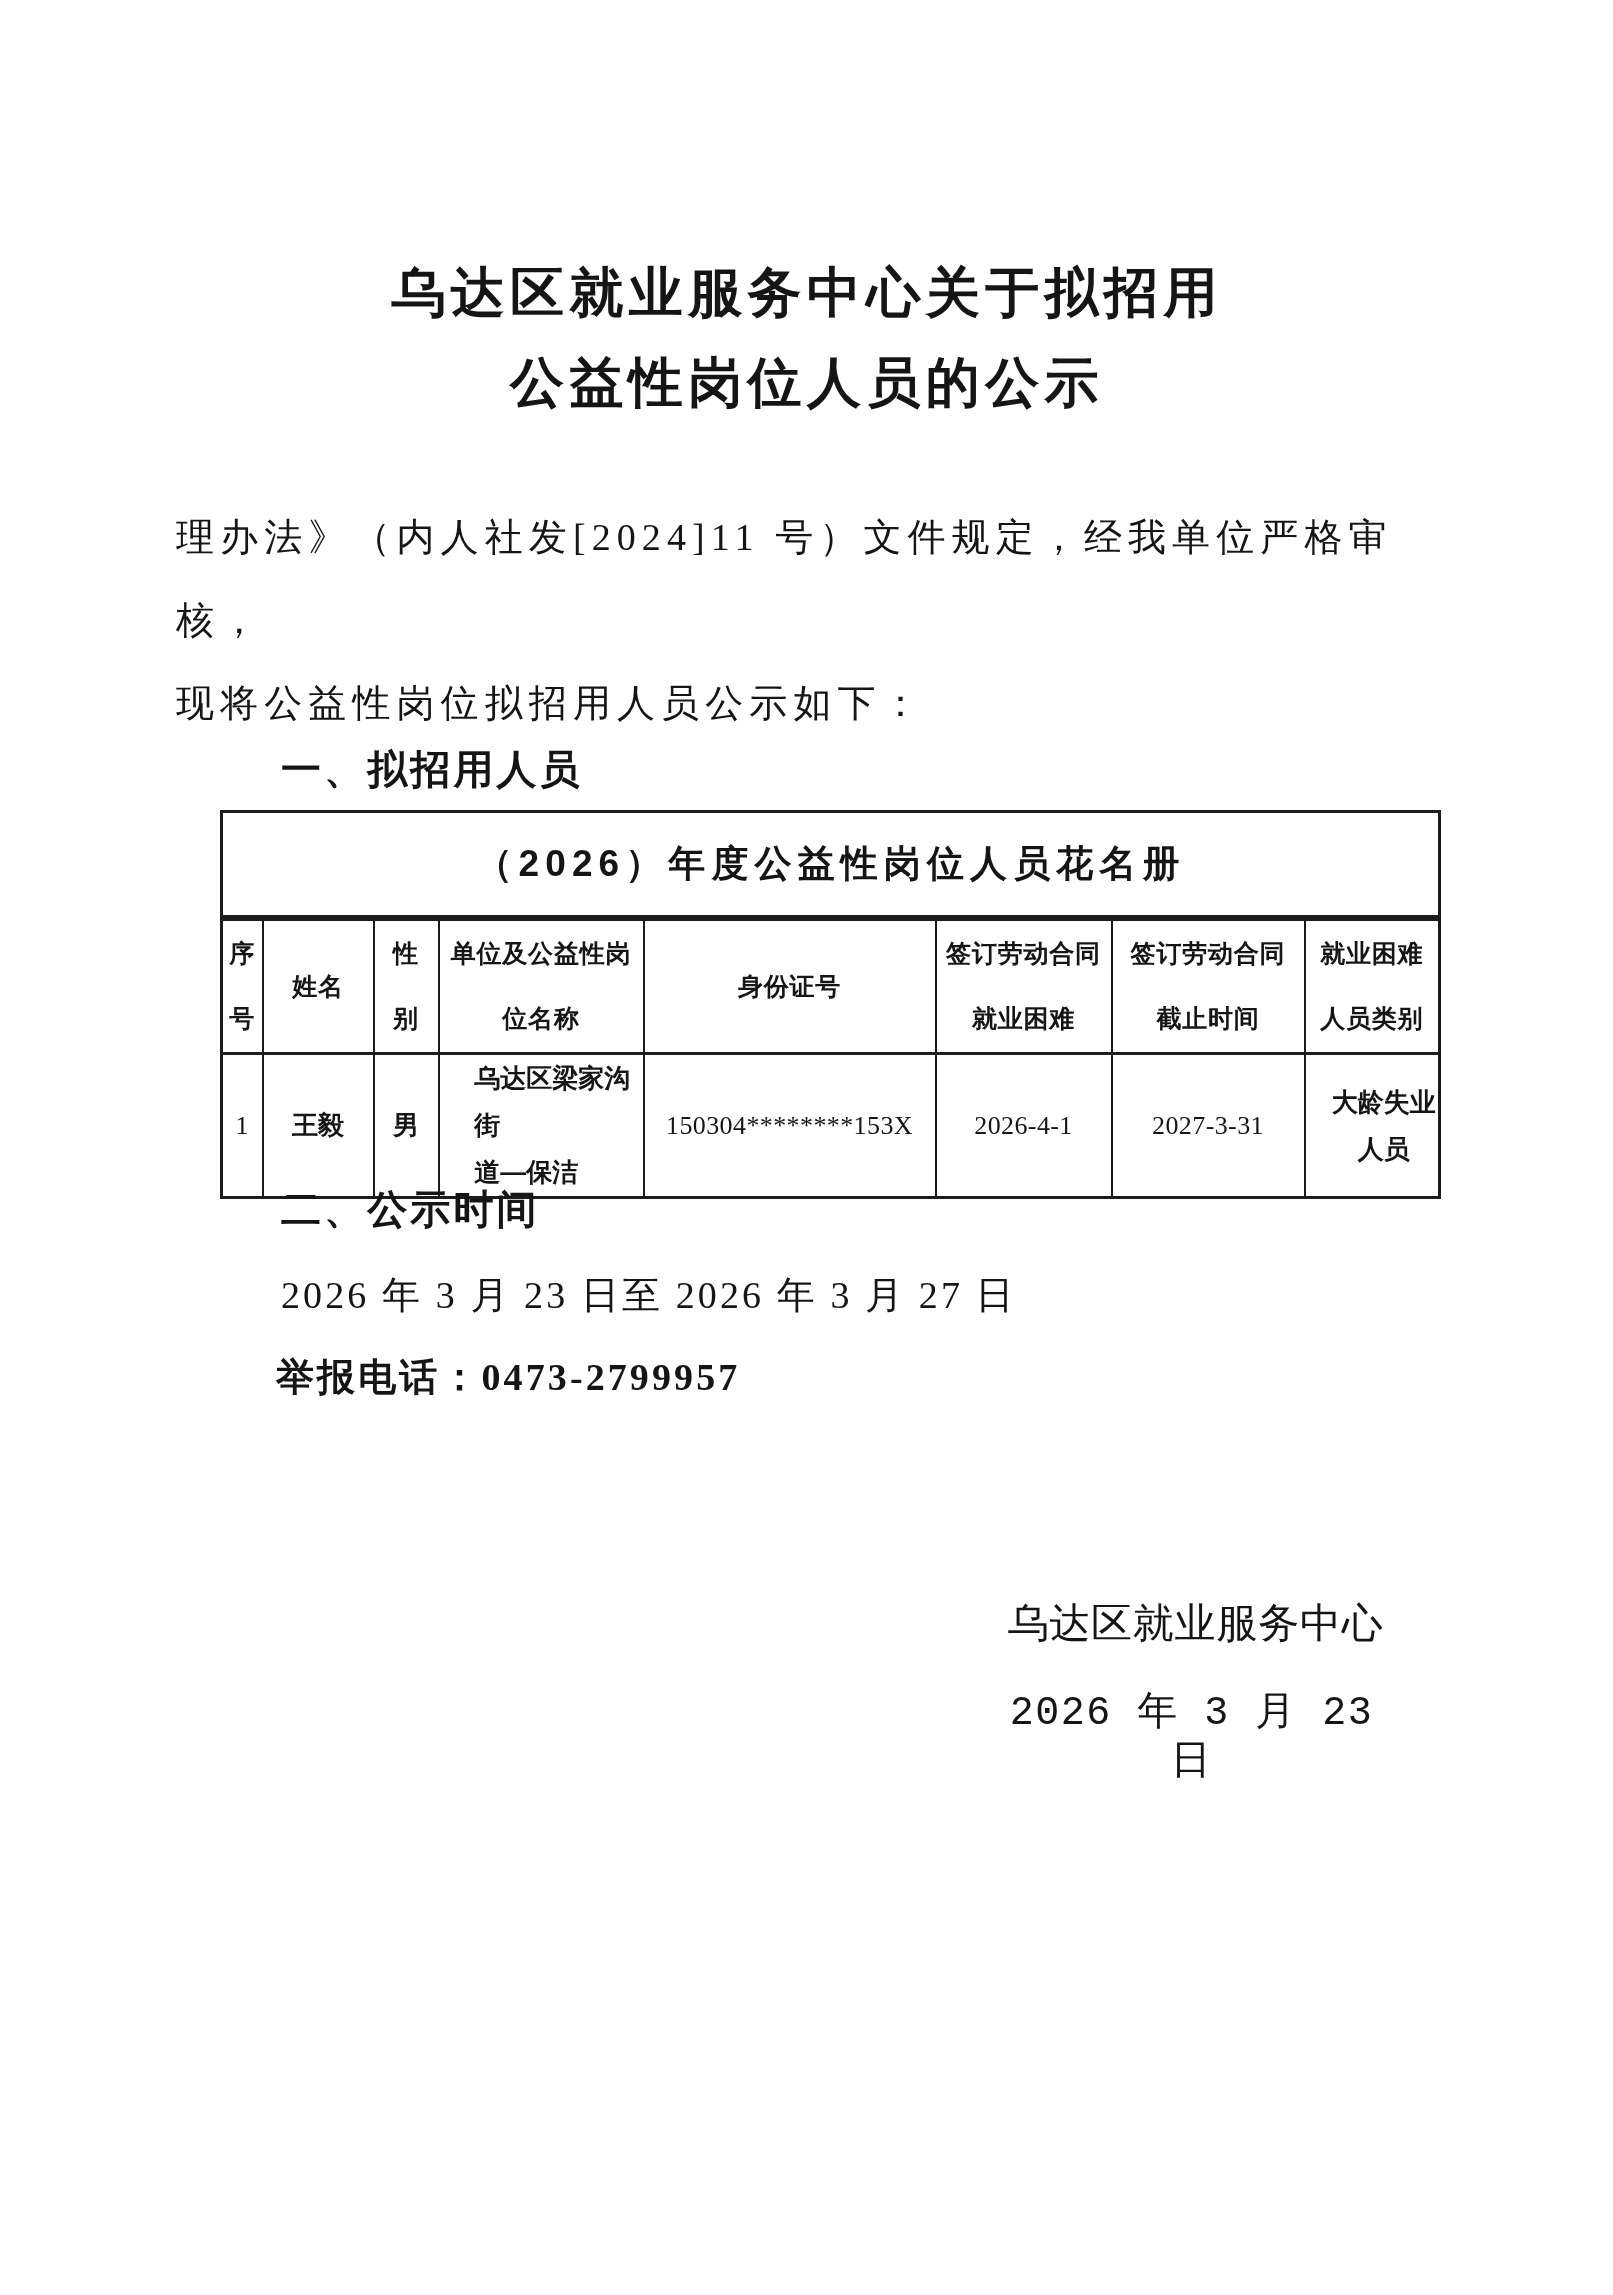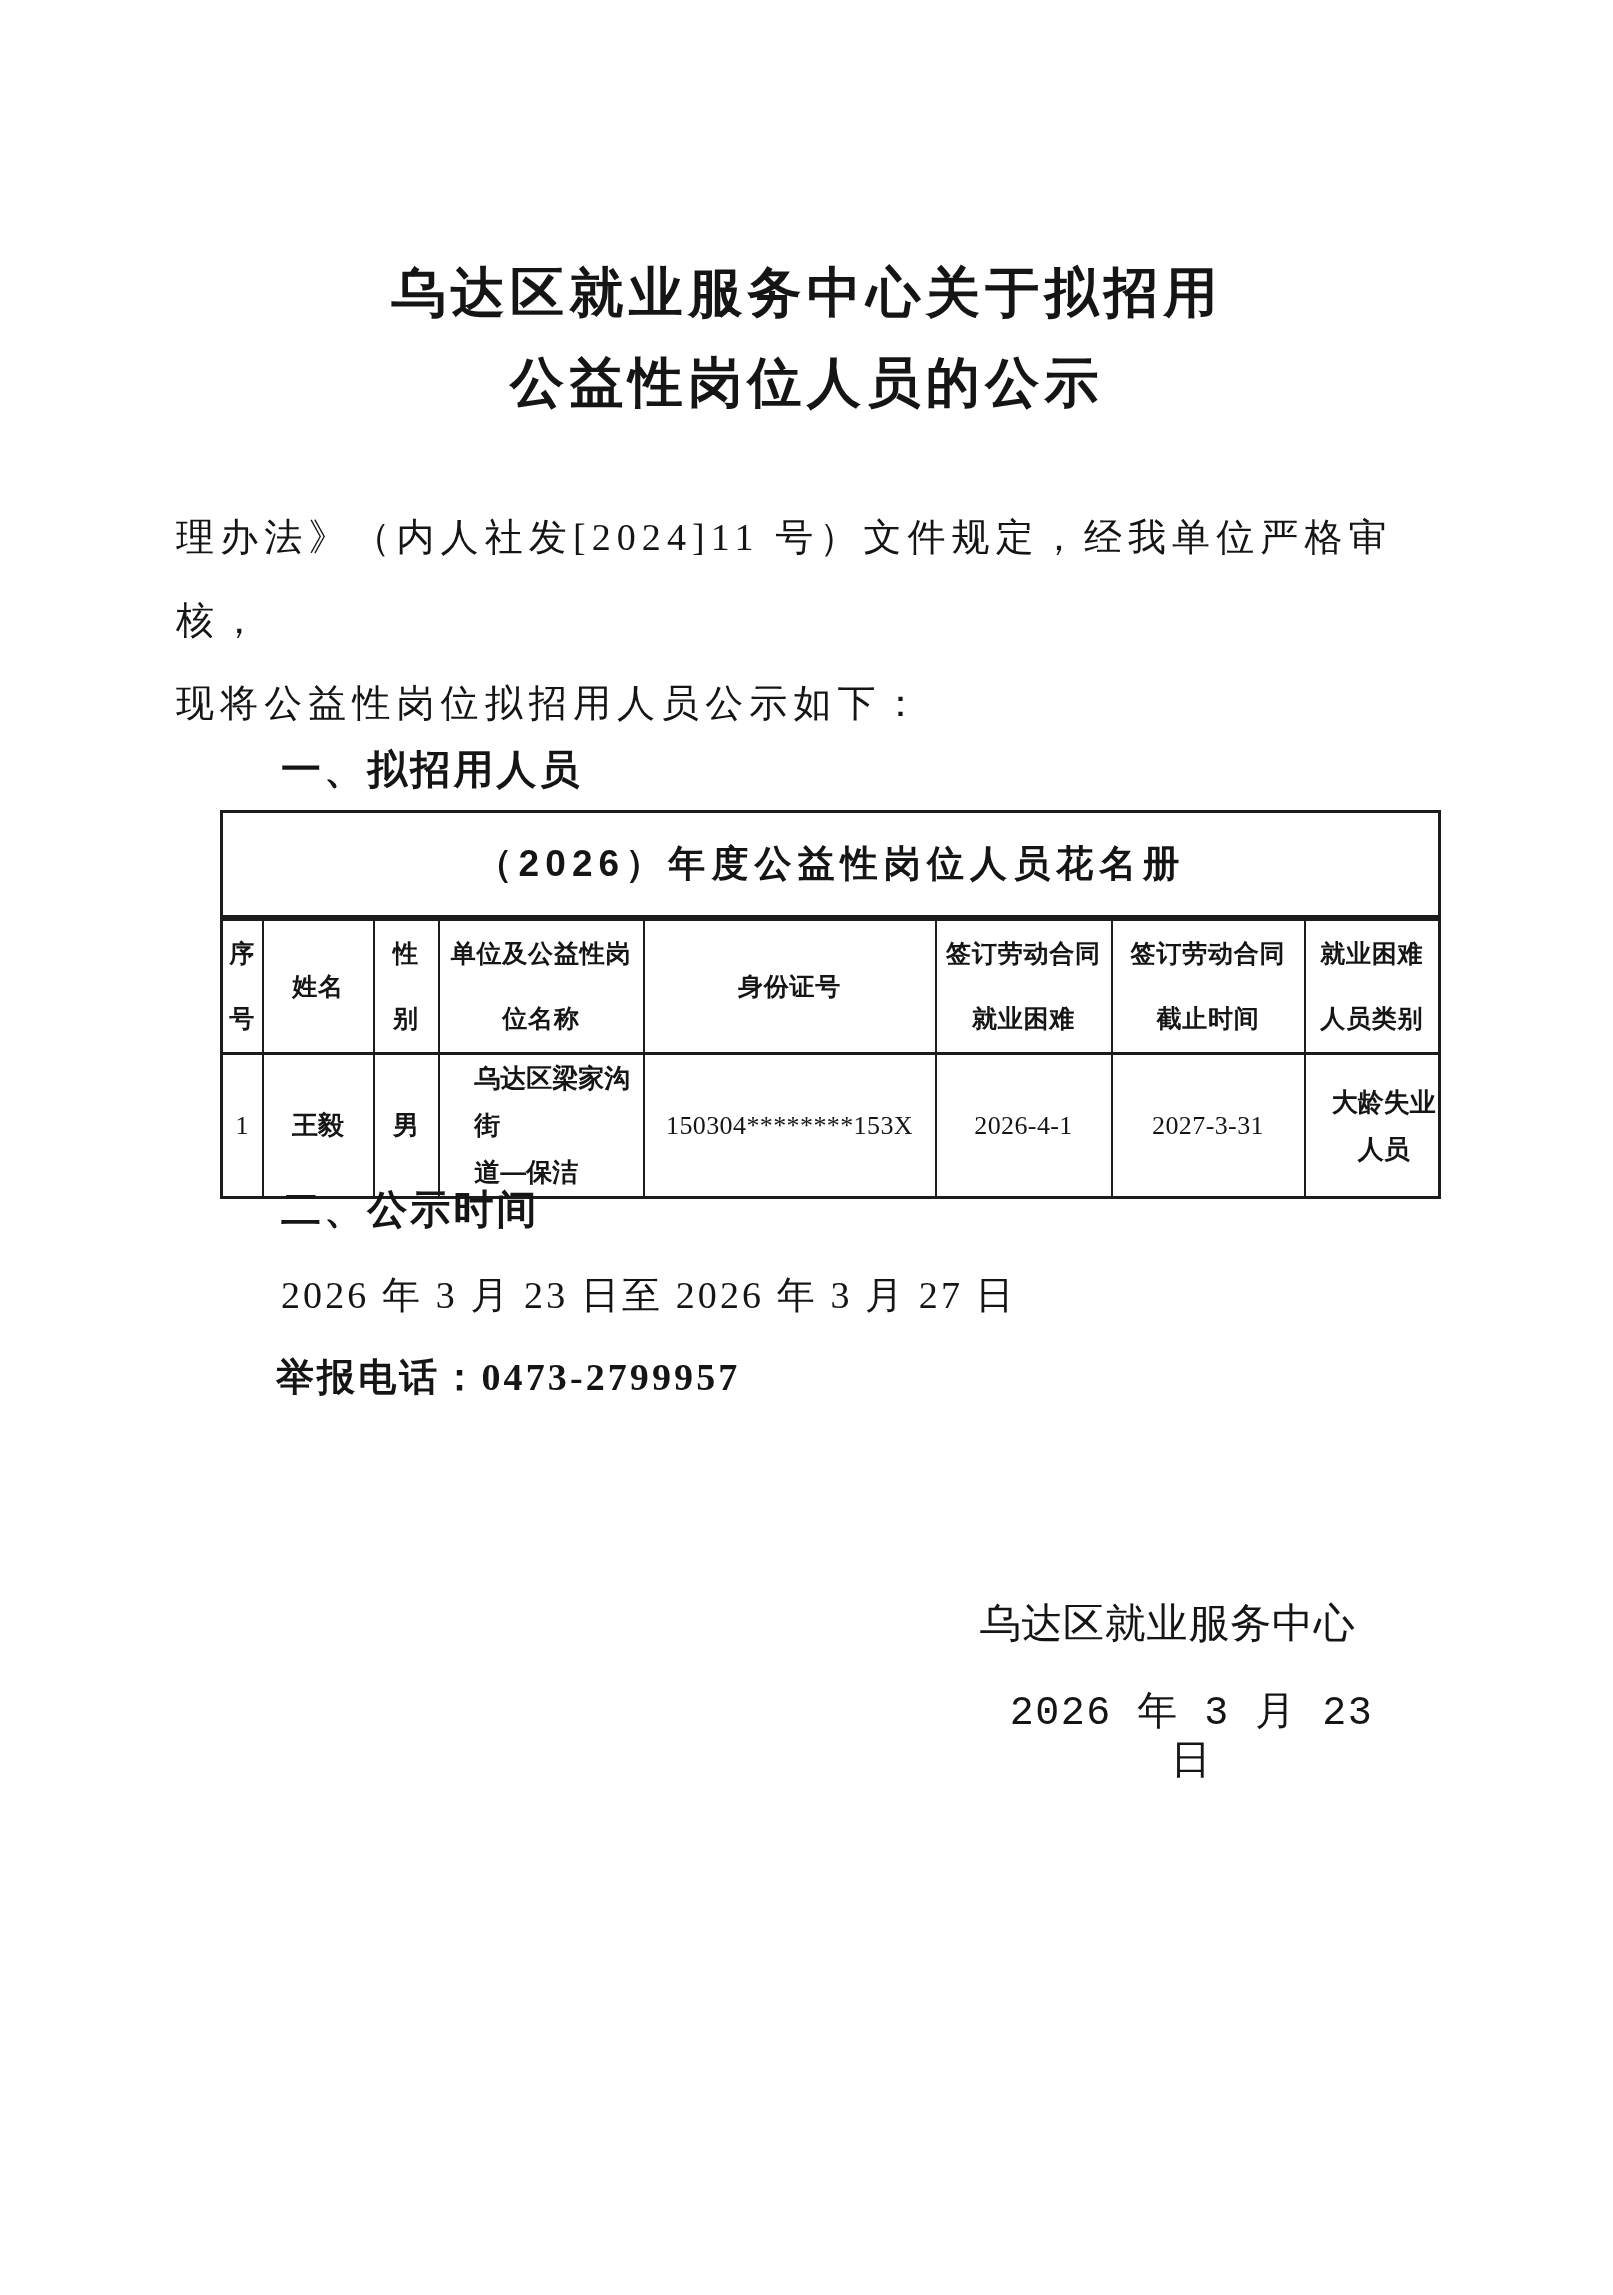--- a/index.html
+++ b/index.html
@@ -68,21 +68,21 @@
 
   .period {
     position:absolute; left:281px; top:1272px;
     font-size:38px; letter-spacing:3.1px; line-height:46px;
   }
   .phone {
     position:absolute; left:276px; top:1354px;
     font-size:38px; font-weight:bold; letter-spacing:3.1px; line-height:46px;
   }
   .signer {
-    position:absolute; left:976px; top:1598px; width:383px;
+    position:absolute; left:1004px; top:1598px; width:383px;
     text-align:center; font-size:41px; letter-spacing:0.8px; line-height:51px;
   }
   .sign-date {
     position:absolute; left:1000px; top:1689px; width:383px;
     text-align:center; font-size:40px; letter-spacing:1.5px; line-height:49px;font-family:Liberation Mono, monospace;
   }
 </style>
 </head>
 <body>
 

